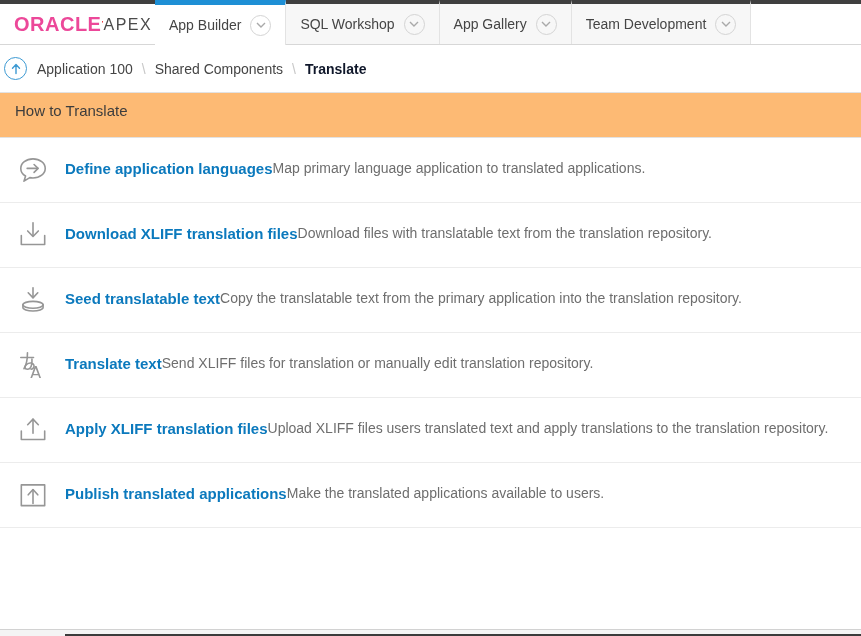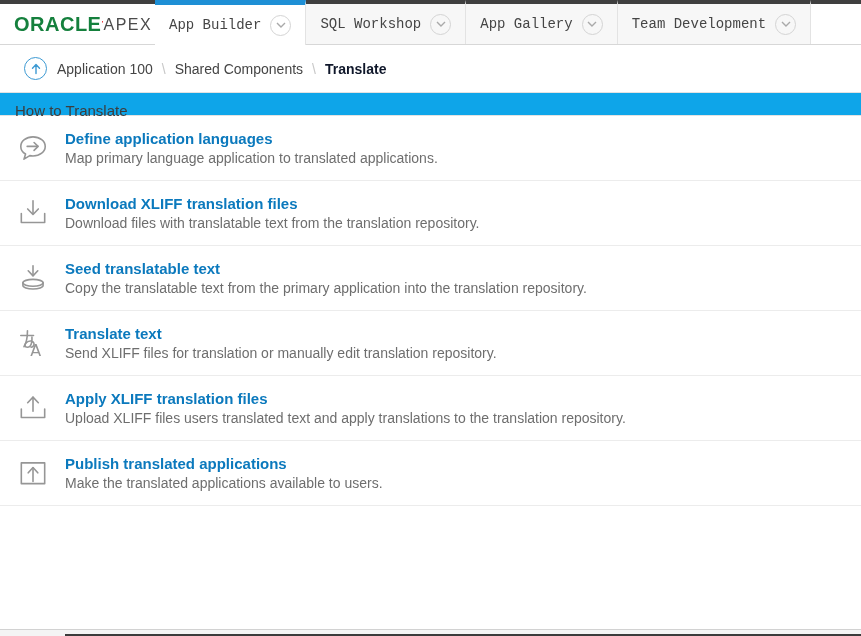--- a/index.html
+++ b/index.html
@@ -9,67 +9,67 @@
     background:#ffffff; font-family:"Liberation Sans", sans-serif;
     -webkit-font-smoothing:antialiased;
   }
 
   
   .tabbar { display:flex; height:45px; border-bottom:1px solid #d7d7d7; background:#fff; }
   .brand {
     width:155px; flex:0 0 155px; display:flex; align-items:center; padding-left:14px;
     border-top:4px solid #3f3f3f; background:#fff; cursor:pointer;
   }
-  .brand .oracle { color:#15803d; font-weight:bold; font-size:20px; letter-spacing:0.5px; }
+  .brand .oracle { color:#ec4899; font-weight:bold; font-size:20px; letter-spacing:0.5px; }
   .brand .tm { color:#e81e25; font-size:9px; vertical-align:top; line-height:10px; }
   .brand .apex { color:#4b4b4b; font-size:16px; letter-spacing:1.5px; margin-top:2px; }
 
   .tab {
     display:flex; align-items:center; gap:9px; padding:0 14px;
     background:#f7f7f7; border-top:4px solid #3f3f3f; border-right:1px solid #e3e3e3;
-    color:#454545; font-size:14px; cursor:pointer; white-space:nowrap;font-family:Liberation Mono, monospace;
+    color:#454545; font-size:14px; cursor:pointer; white-space:nowrap;
   }
   .tab:first-of-type { border-left:1px solid #e3e3e3; }
   .tab.active {
     background:#fff; border-top:5px solid #1e8fd5; margin-bottom:-1px; position:relative; z-index:2;
   }
   .chev-circle {
     width:21px; height:21px; border-radius:50%; border:1px solid #d4d4d4;
     display:flex; align-items:center; justify-content:center; flex:0 0 21px;
   }
   .tab-filler { flex:1; border-top:4px solid #3f3f3f; background:#fff; }
 
   
   .breadcrumb-bar {
-    height:47px; display:flex; align-items:center; padding-left:24px; background:#fff;
+    height:47px; display:flex; align-items:center; padding-left:4px; background:#fff;
   }
   .up-btn {
     width:23px; height:23px; border-radius:50%; border:1.5px solid #3d9ad3; background:#fff;
     display:flex; align-items:center; justify-content:center; cursor:pointer; margin-right:10px; flex:0 0 23px;
   }
   .crumb { font-size:14px; color:#454545; cursor:pointer; }
   .crumb.current { font-weight:bold; color:#0f172a; cursor:default; }
   .crumb-sep { color:#c8c8c8; font-size:14px; padding:0 9px; }
 
   
   .region-header {
-    height:24px; background:#0ea5e9; border-top:1px solid #e2e2e2; border-bottom:1px solid #e2e2e2;
+    height:46px; background:#fdba74; border-top:1px solid #e2e2e2; border-bottom:1px solid #e2e2e2;
     line-height:36px; padding-left:15px; font-size:15px; color:#3d3d3d;
   }
 
   
   .task {
     height:65px; display:flex; align-items:center; padding-left:16px;
     border-bottom:1px solid #ececec; background:#fff;
   }
   .task-icon { width:34px; height:34px; flex:0 0 34px; margin-right:15px; color:#969696; }
   .task-icon svg { width:34px; height:34px; display:block; }
   .task-icon svg path, .task-icon svg ellipse { fill:none; stroke:currentColor; stroke-width:1.5; stroke-linecap:round; stroke-linejoin:round; }
   .task-icon svg text { fill:currentColor; stroke:none; font-family:"DejaVu Sans", sans-serif; }
-  .task-text { display:flex; flex-direction:column; }
+  .task-text { display:flex; flex-direction:row; }
   .task-title { font-size:15px; font-weight:bold; color:#0b79bd; cursor:pointer; margin-bottom:3px; }
   .task-desc { font-size:14px; color:#6e6e6e; }
 
   
   .footer-strip {
     position:absolute; left:0; right:0; bottom:0; height:7px;
     background:#f4f4f4; border-top:1px solid #d2d2d2;
   }
   .footer-dark { position:absolute; bottom:0; left:65px; right:0; height:2px; background:#3b3b3b; }
 </style>

